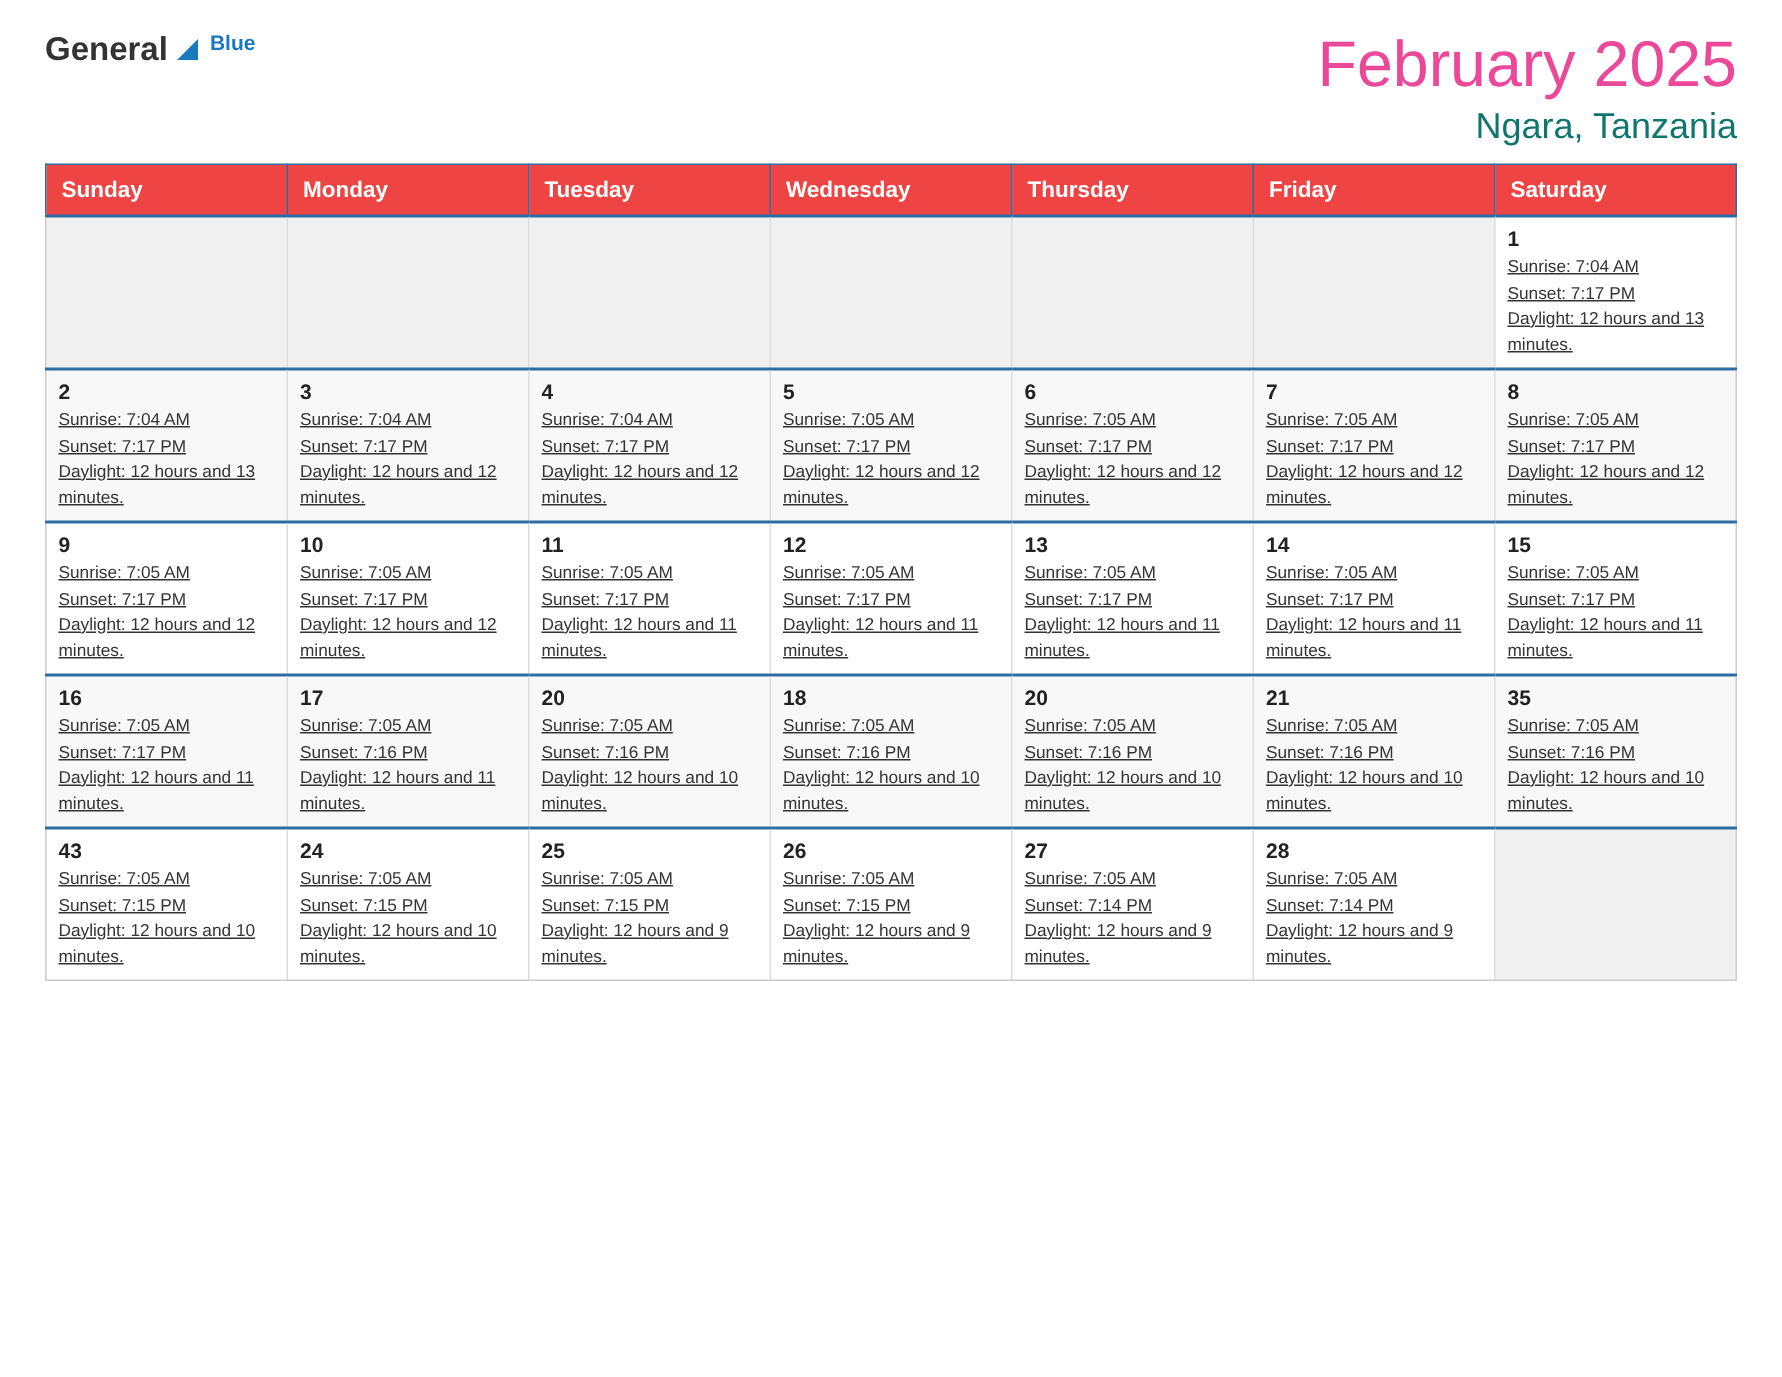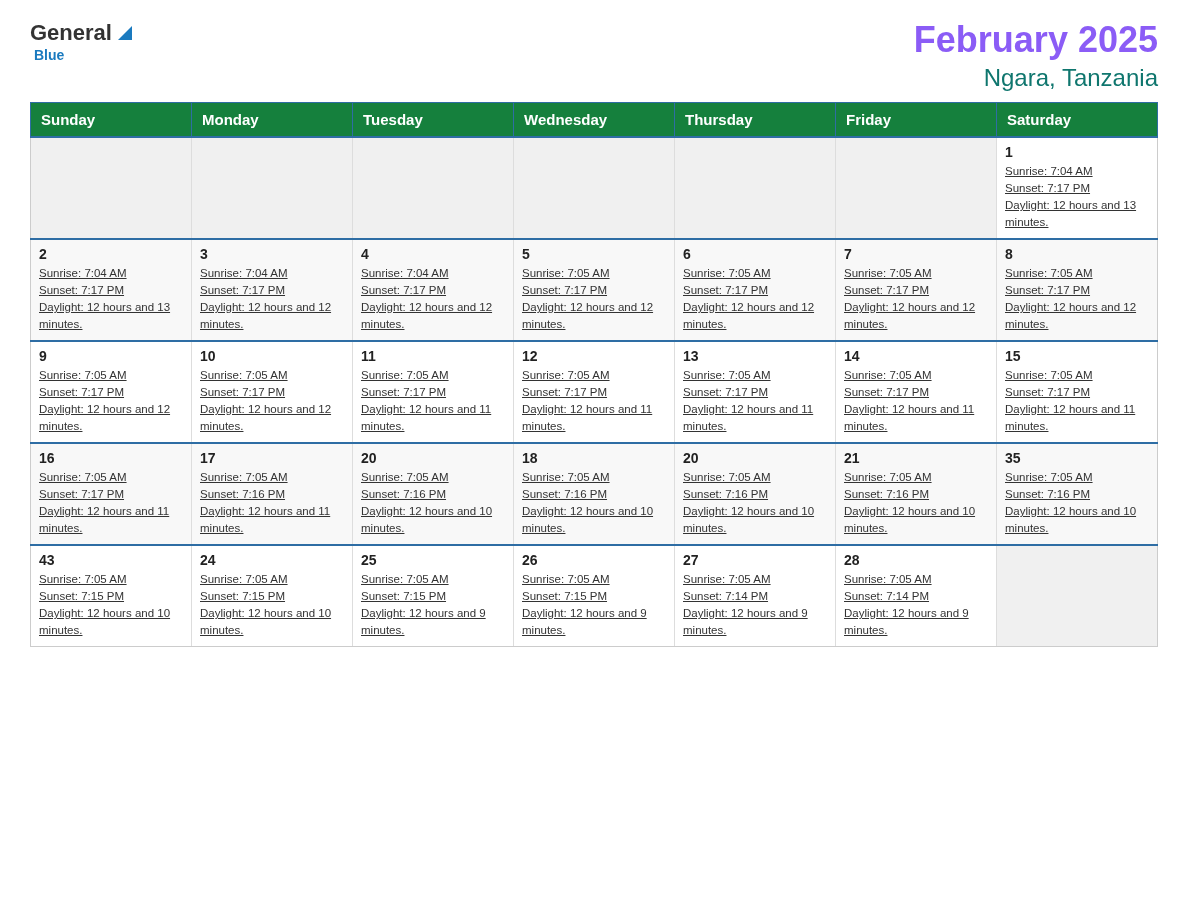--- a/index.html
+++ b/index.html
@@ -21,47 +21,47 @@
       font-weight: bold;
       color: #333;
     }
     .logo-text-blue {
       font-size: 14px;
       font-weight: bold;
       color: #1a7abf;
     }
     .logo-wrapper {
       display: flex;
-      flex-direction: column;
+      flex-direction: row;
     }
     .logo-top-row {
       display: flex;
       align-items: center;
     }
     .title-section {
       text-align: right;
     }
     .month-title {
-      font-size: 36px;
-      font-weight: bold;
-      color: #8b5cf6;
+      font-size: 43px;
+      font-weight: normal;
+      color: #ec4899;
       line-height: 1.1;
     }
     .location-title {
       font-size: 24px;
       color: #0f766e;
       margin-top: 4px;
     }
     .calendar-table {
       width: 100%;
       border-collapse: collapse;
       margin-top: 10px;
     }
     .calendar-table th {
-      background-color: #15803d;
+      background-color: #ef4444;
       color: #fff;
       font-size: 15px;
       font-weight: bold;
       padding: 8px 10px;
       text-align: left;
       border: 1px solid #2e6da4;
     }
     .calendar-table td {
       vertical-align: top;
       border: 1px solid #ccc;

